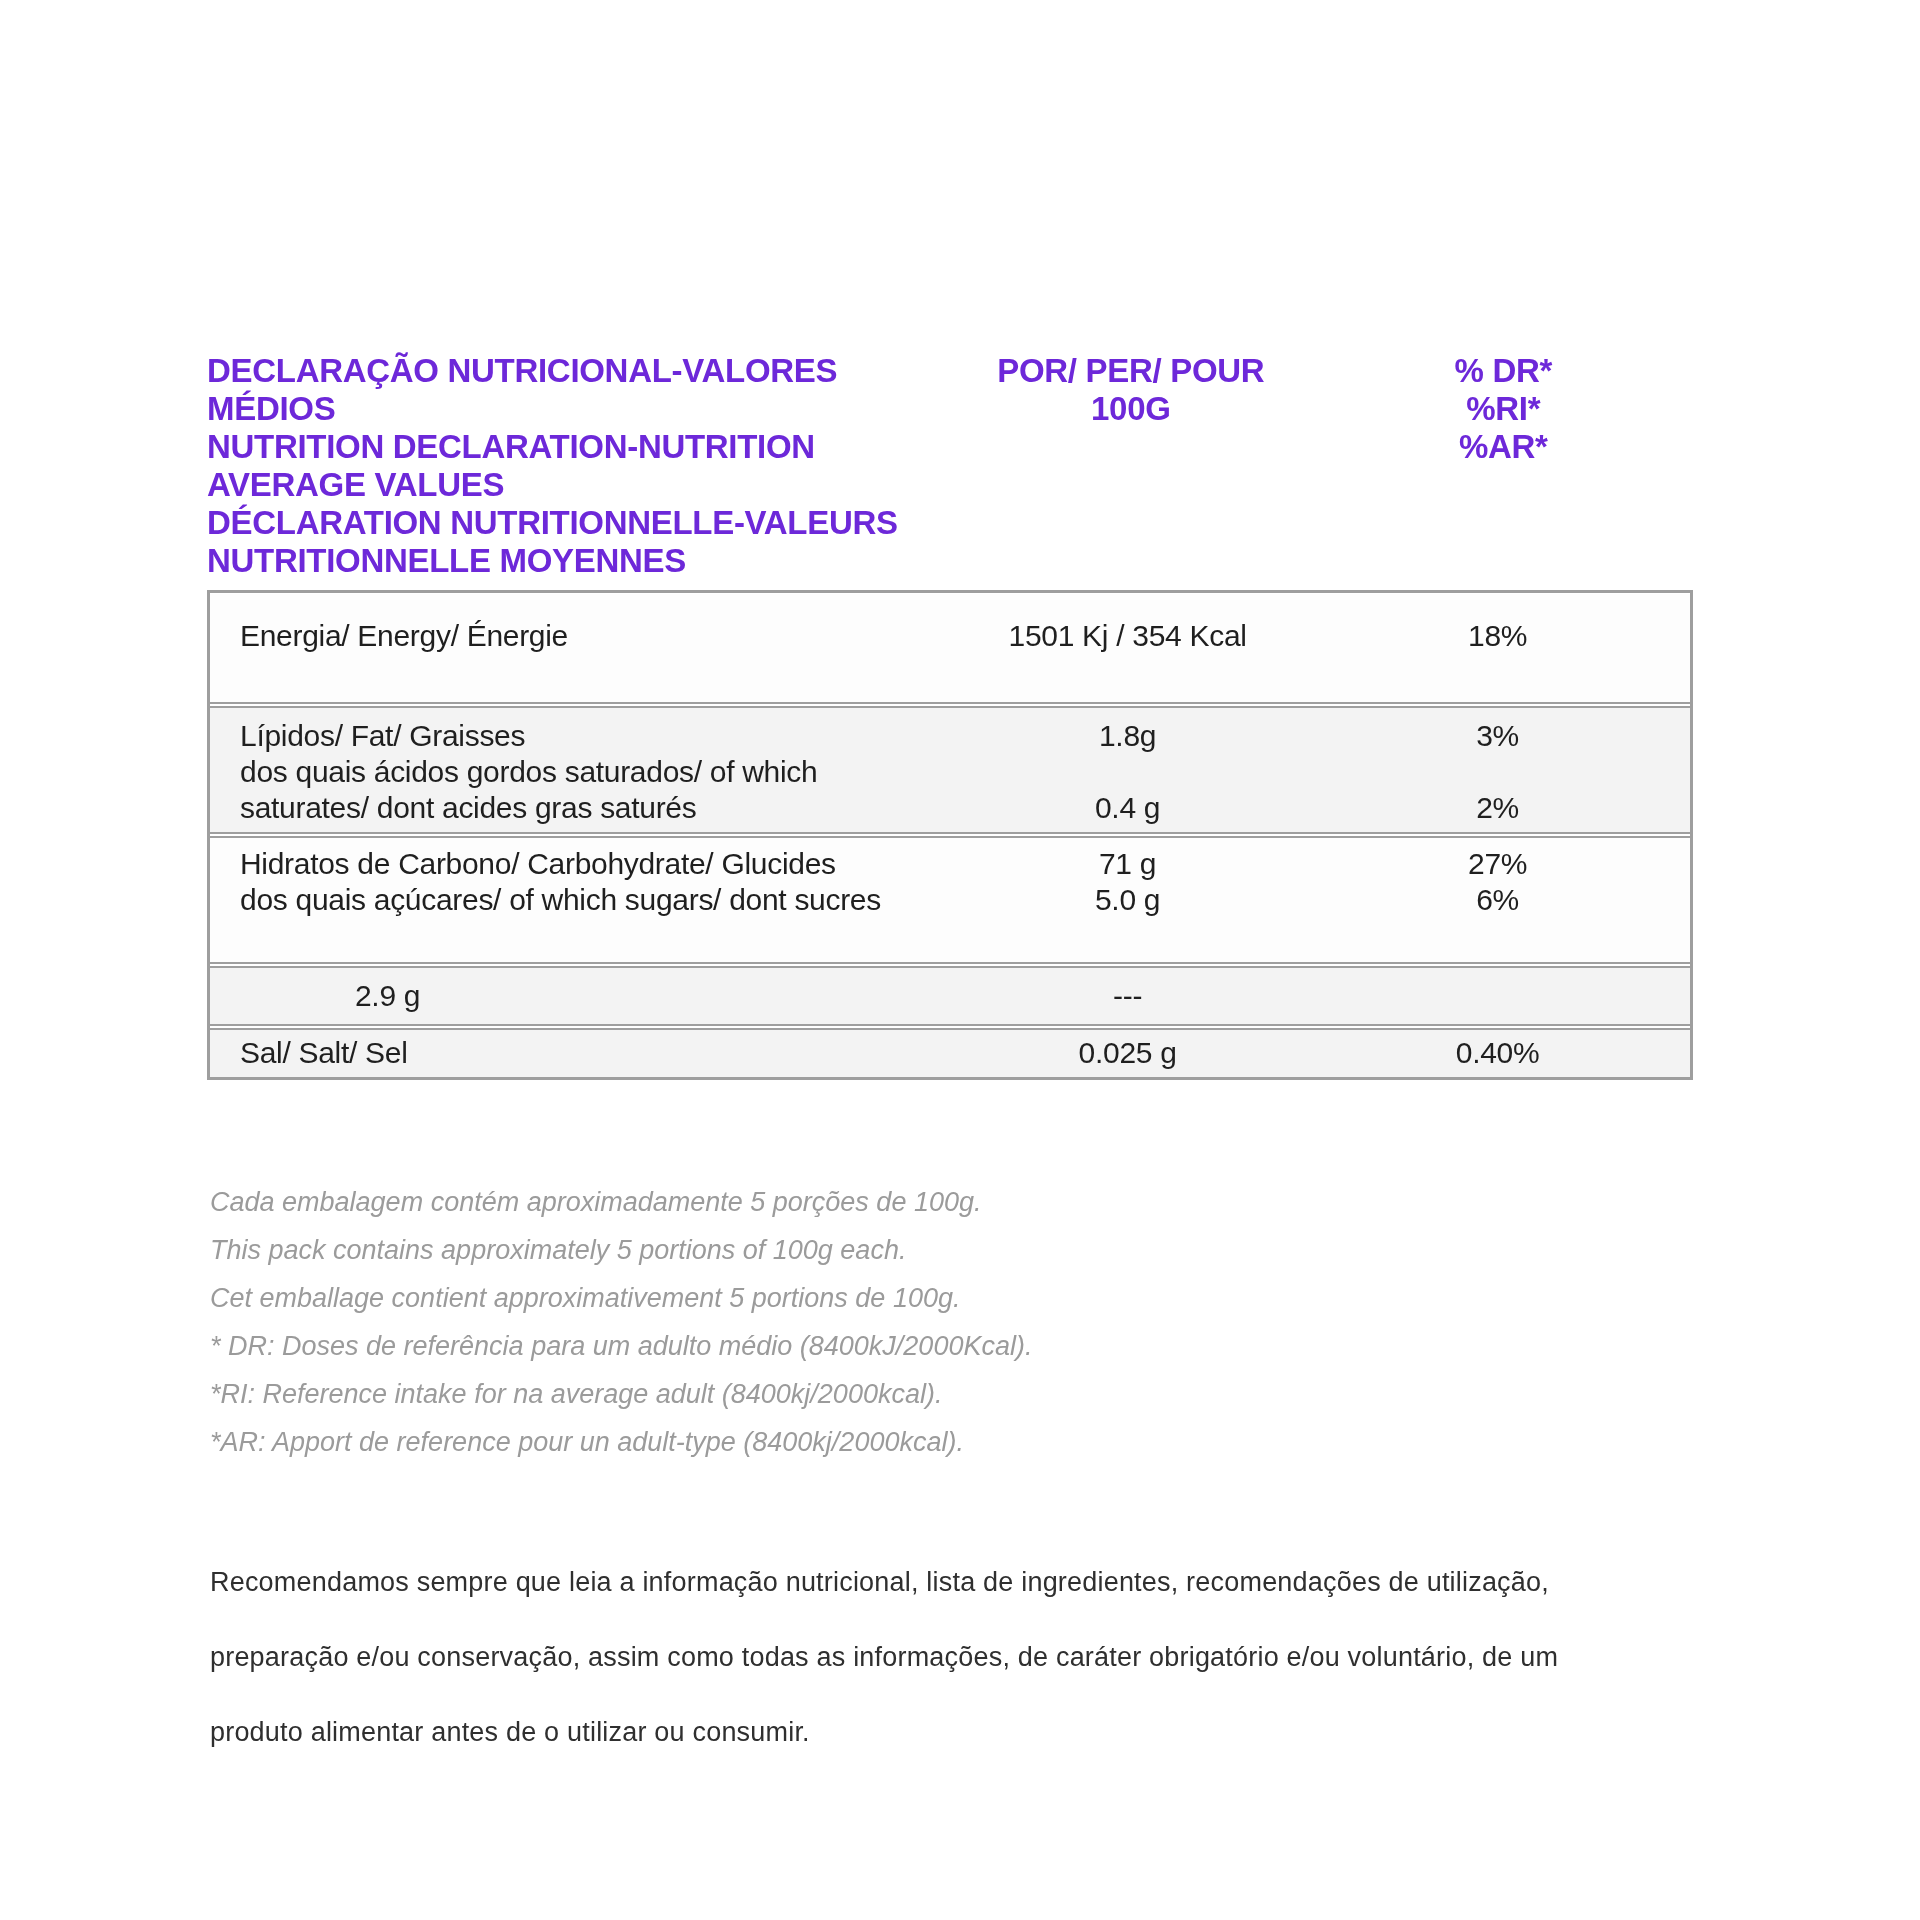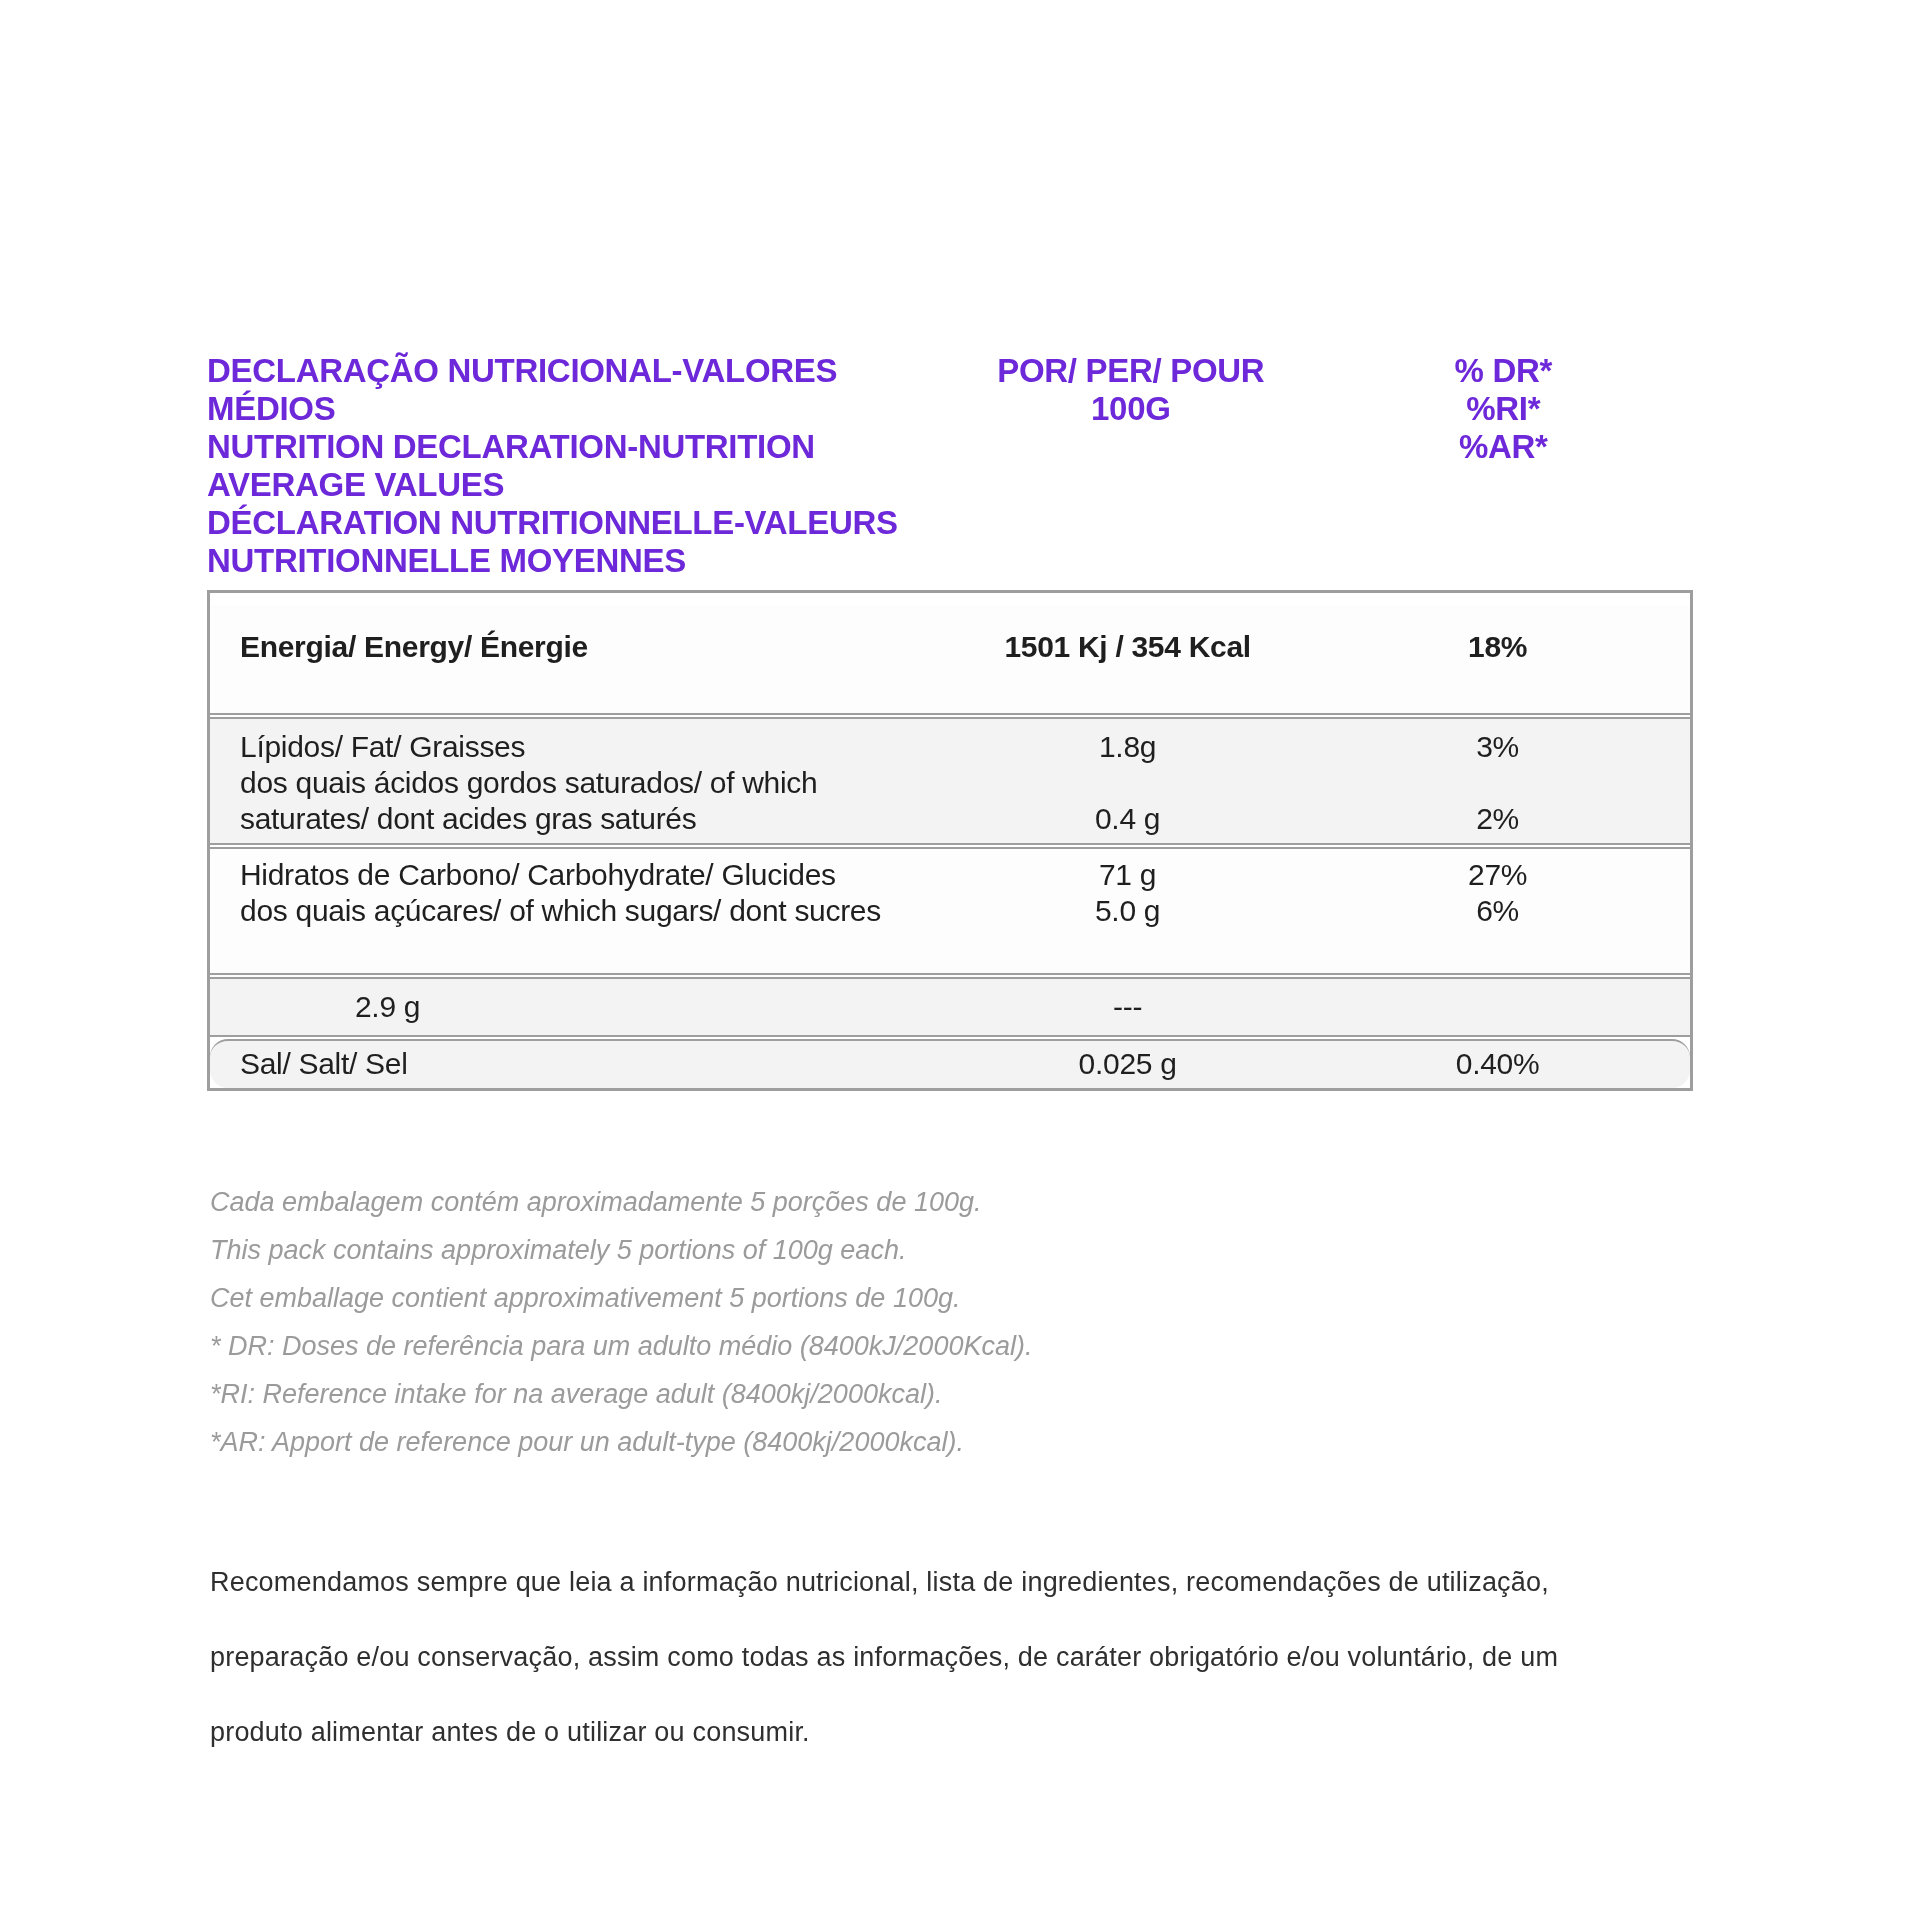--- a/index.html
+++ b/index.html
@@ -35,22 +35,22 @@
     box-sizing:border-box;
     font-size:30px;
     letter-spacing:-0.3px;
   }
   .nrow{
     border-top:2px solid #9e9e9e;
     border-bottom:2px solid #9e9e9e;
     margin-top:2px;
     background:#fdfdfd;
   }
-  .nrow:first-child{border-top:none;margin-top:12px;font-weight:bold;}
-  .nrow:last-child{border-bottom:none;border-radius:18px;}
+  .nrow:first-child{border-top:none;margin-top:1px;}
+  .nrow:last-child{border-bottom:none;}
   .nrow.shaded{background:#f3f3f3;}
   .ngroup{display:flex;align-items:flex-start;}
   .ngroup.bottom{align-items:flex-end;}
   .nlabel{width:50%;box-sizing:border-box;padding-left:30px;line-height:36px;}
   .nvalue{width:24%;text-align:center;line-height:36px;}
   .npct{flex:1;text-align:center;line-height:36px;}
 
   .row-energia{padding:24px 0 48px 0;}
   .row-lipidos{padding:10px 0 6px 0;}
   .row-hidratos{padding:8px 0 44px 0;}

